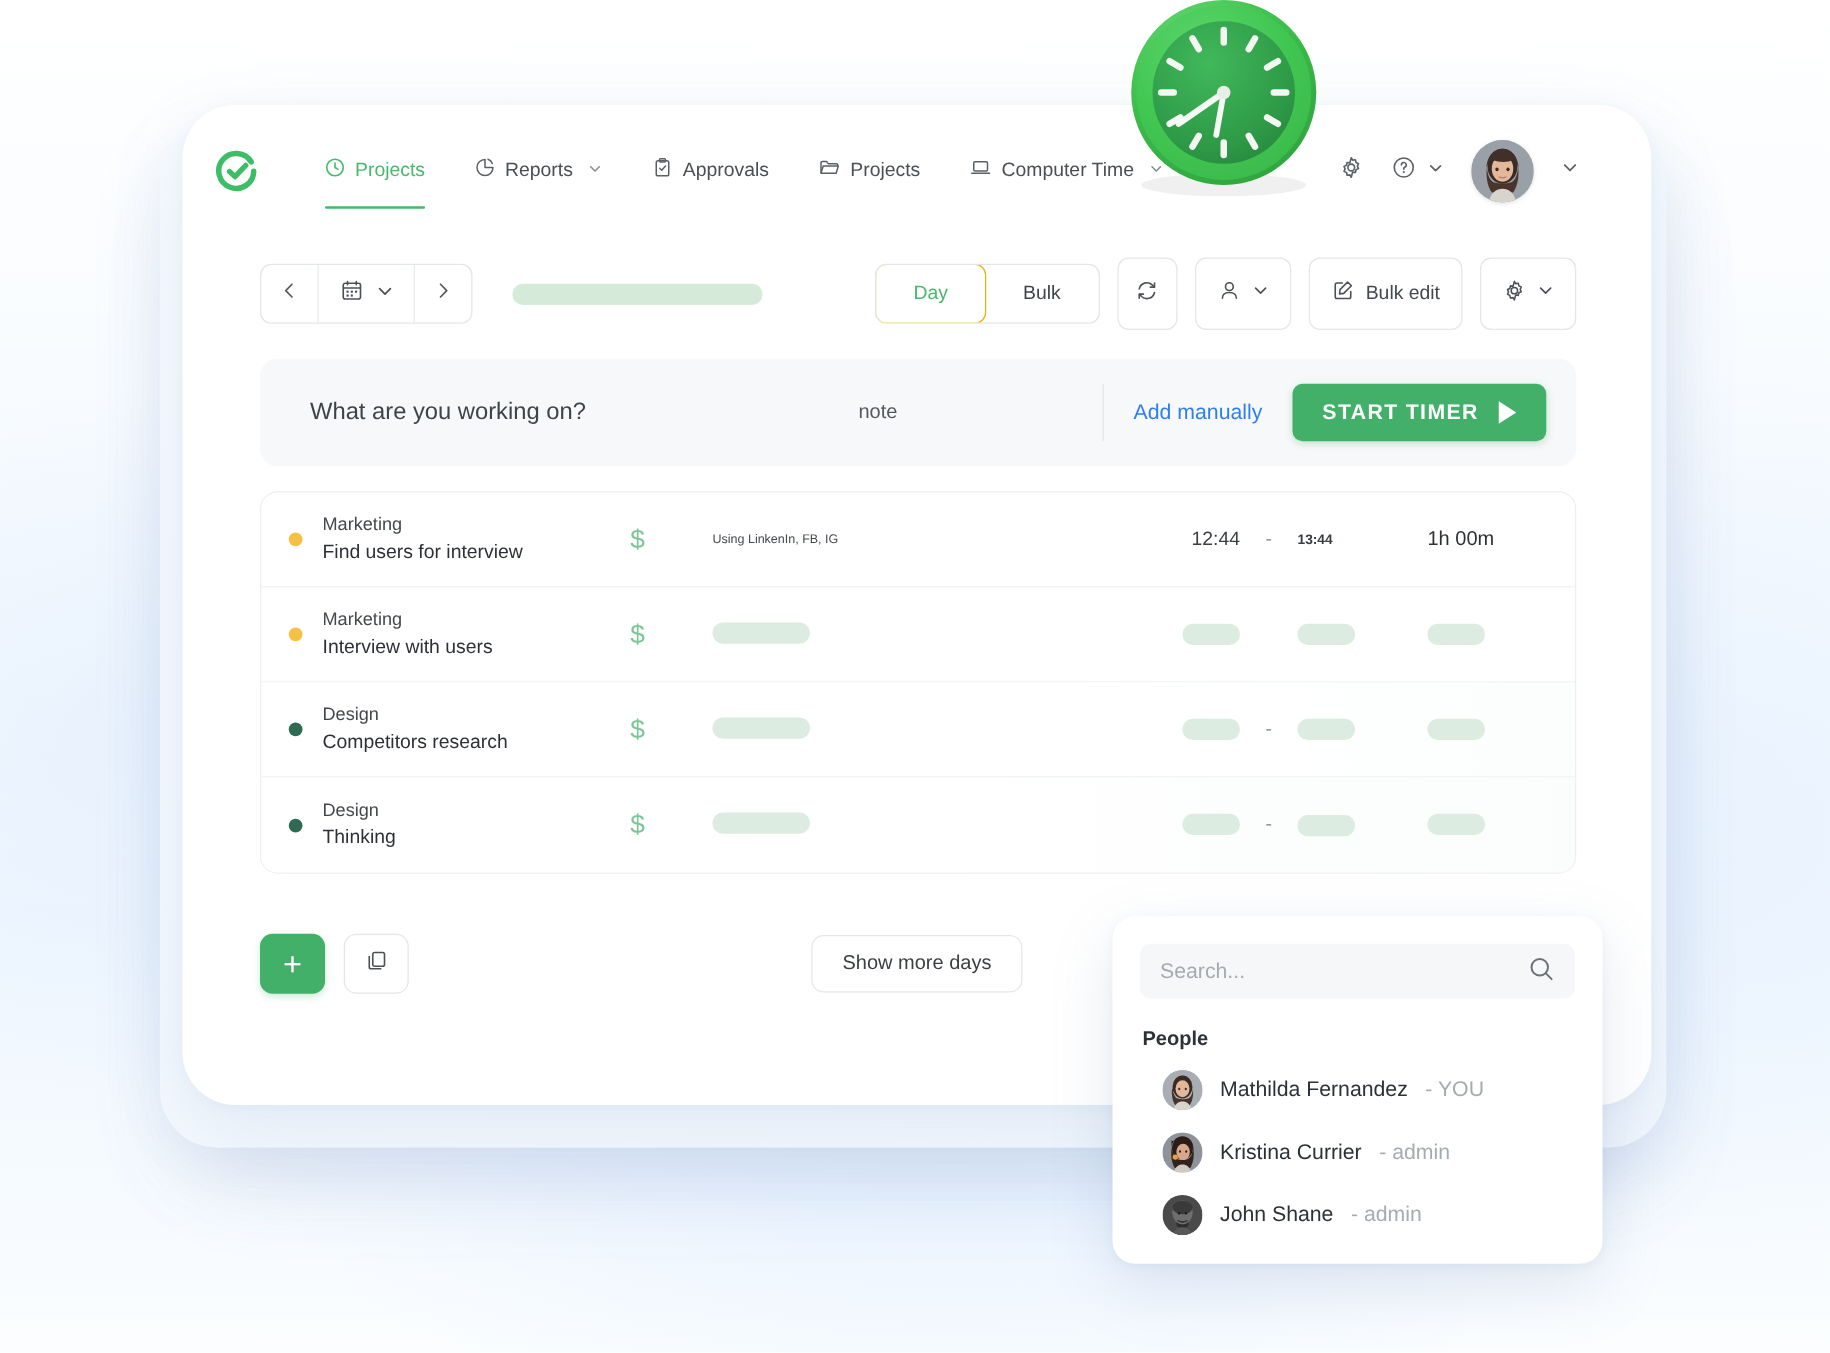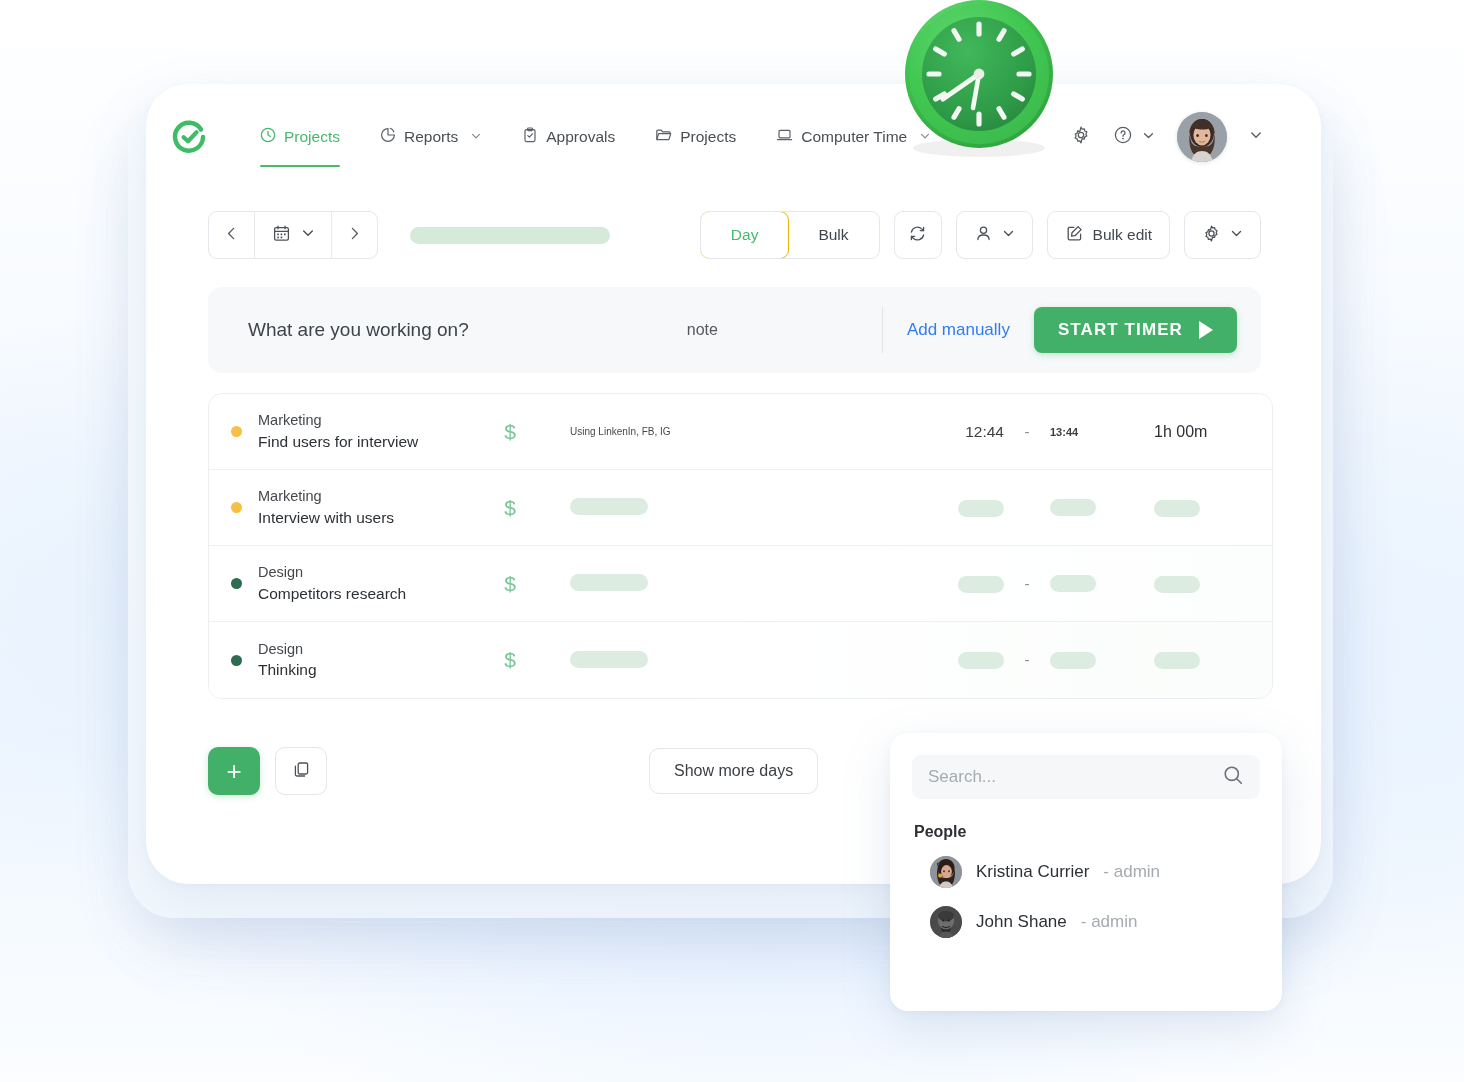--- a/index.html
+++ b/index.html
@@ -140,21 +140,21 @@
   }
   .seg-item.active {
     color: #46b96c;
     border: 1px solid #eab308;
     border-radius: 9px;
     margin: -1px;
     background: #fff;
   }
   .tb-btn {
     display: flex; align-items: center; justify-content: center; gap: 9px;
-    height: 48px; padding: 0 17px;
+    height: 58px; padding: 0 17px;
     border: 1px solid #e3e6ea; border-radius: 9px;
     background: #fff; color: #43484e; font-size: 15.5px;
     cursor: pointer; white-space: nowrap;
   }
   .tb-btn.sq { width: 48px; padding: 0; }
 
   
   .timer-bar {
     margin: 28px 60px 0 62px;
     background: #f7f8f9;
@@ -183,21 +183,21 @@
   }
   .play-tri {
     width: 0; height: 0;
     border-left: 14px solid #fff;
     border-top: 9px solid transparent;
     border-bottom: 9px solid transparent;
   }
 
   
   .entries {
-    margin: 20px 48px 0 62px;
+    margin: 20px 60px 0 62px;
     border: 1px solid #eceff1;
     border-radius: 14px;
     overflow: hidden;
     background: #fff;
   }
   .row {
     display: flex; align-items: center;
     height: 76px;
     border-bottom: 1px solid #eef1f3;
     padding-left: 22px;
@@ -682,20 +682,35 @@
     <span>
       <svg width="22" height="22" viewBox="0 0 22 22">
         <circle cx="9.8" cy="9.8" r="6.6" fill="none" stroke="#6c7177" stroke-width="1.6"></circle>
         <path d="M14.7 14.7l4.6 4.6" stroke="#6c7177" stroke-width="1.6" stroke-linecap="round"></path>
       </svg>
     </span>
   </div>
 
   <div class="people-title">People</div>
 
+  <div class="person">
+    <div class="p-av">
+      <svg width="32" height="32" viewBox="0 0 32 32">
+        <rect width="32" height="32" fill="#a9aeb5"></rect>
+        <ellipse cx="16" cy="13.5" rx="8" ry="9.2" fill="#3a2a24"></ellipse>
+        <ellipse cx="16" cy="15" rx="5.6" ry="6.8" fill="#e3b79a"></ellipse>
+        <path d="M7.6 15c-.6 6 .8 10.4 2.6 13h11.6c1.8-2.6 3.2-7 2.6-13-.7 5.2-2 7.2-3.9 7.8-2.6.7-5.8.7-8.4 0-1.9-.6-3.2-2.6-3.9-7.8z" fill="#46332b"></path>
+        <ellipse cx="13.4" cy="15.1" rx=".85" ry="1" fill="#3a2a24"></ellipse>
+        <ellipse cx="18.6" cy="15.1" rx=".85" ry="1" fill="#3a2a24"></ellipse>
+        <path d="M8.8 32c1-5 3.8-6.9 7.2-6.9s6.2 1.9 7.2 6.9z" fill="#d8d3cd"></path>
+      </svg>
+    </div>
+    <span class="p-name">Mathilda Fernandez</span>
+    <span class="p-role"><span> - </span><span>YOU</span></span>
+  </div>
 
   <div class="person">
     <div class="p-av">
       <svg width="32" height="32" viewBox="0 0 32 32">
         <rect width="32" height="32" fill="#8e9299"></rect>
         <ellipse cx="16" cy="12.5" rx="8.4" ry="9" fill="#2b1d18"></ellipse>
         <ellipse cx="16.5" cy="15.6" rx="5.4" ry="6.6" fill="#d9a88c"></ellipse>
         <path d="M7.2 13c0-6 4-10 8.8-10s8.8 4 8.8 10c-1-4-3-6-5.2-6.6-3 1.6-8.6 1.6-12.4 0z" fill="#2b1d18"></path>
         <path d="M7.4 12c-1.2 7 .4 13 2.4 16.4h12.4C24.2 25 25.8 19 24.6 12c-.8 6-2.4 8.6-4.6 9.4-2.8.9-5.4.9-8 0C9.8 20.6 8.2 18 7.4 12z" fill="#33231c"></path>
         <ellipse cx="14" cy="15.2" rx=".8" ry=".95" fill="#2b1d18"></ellipse>

